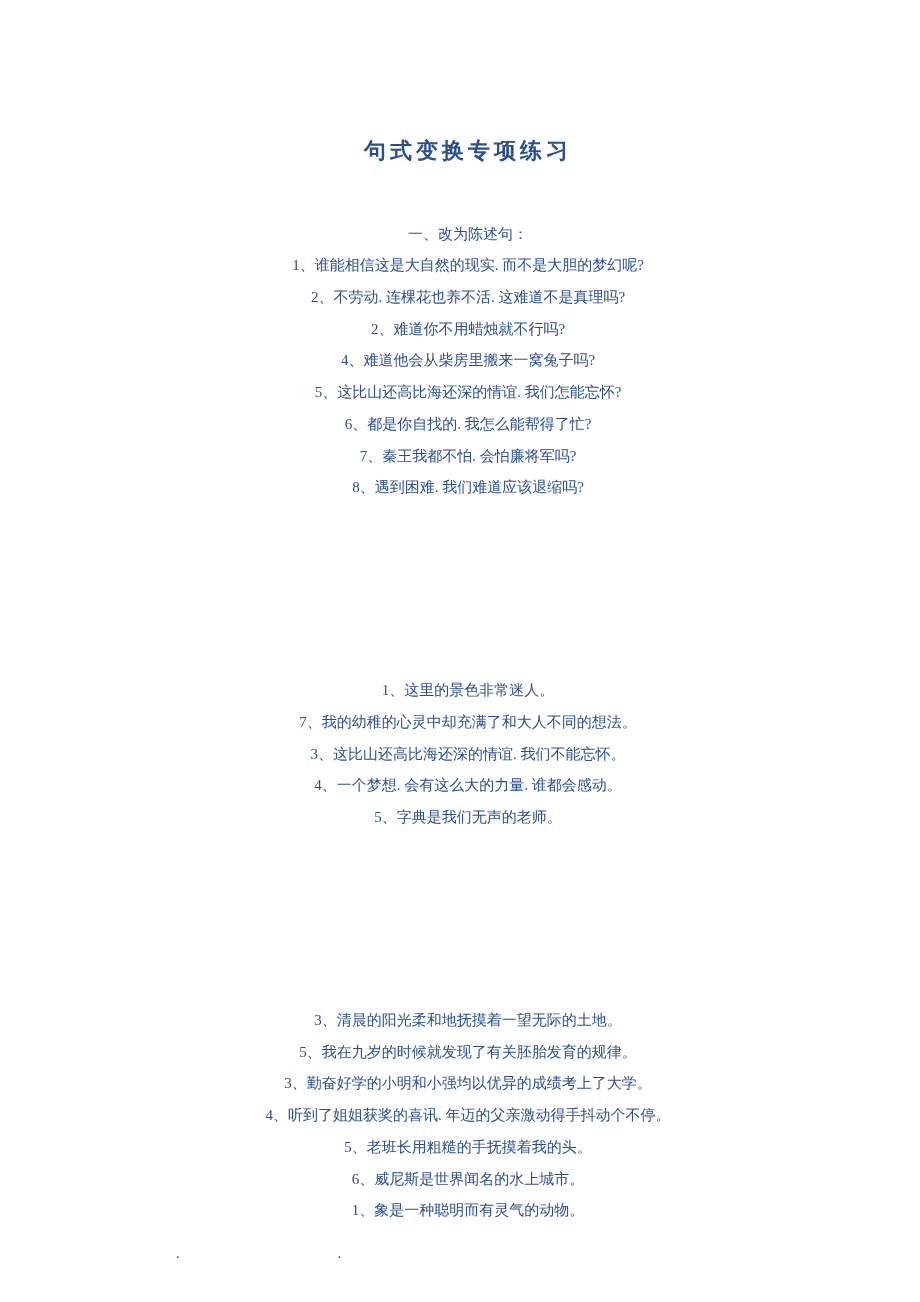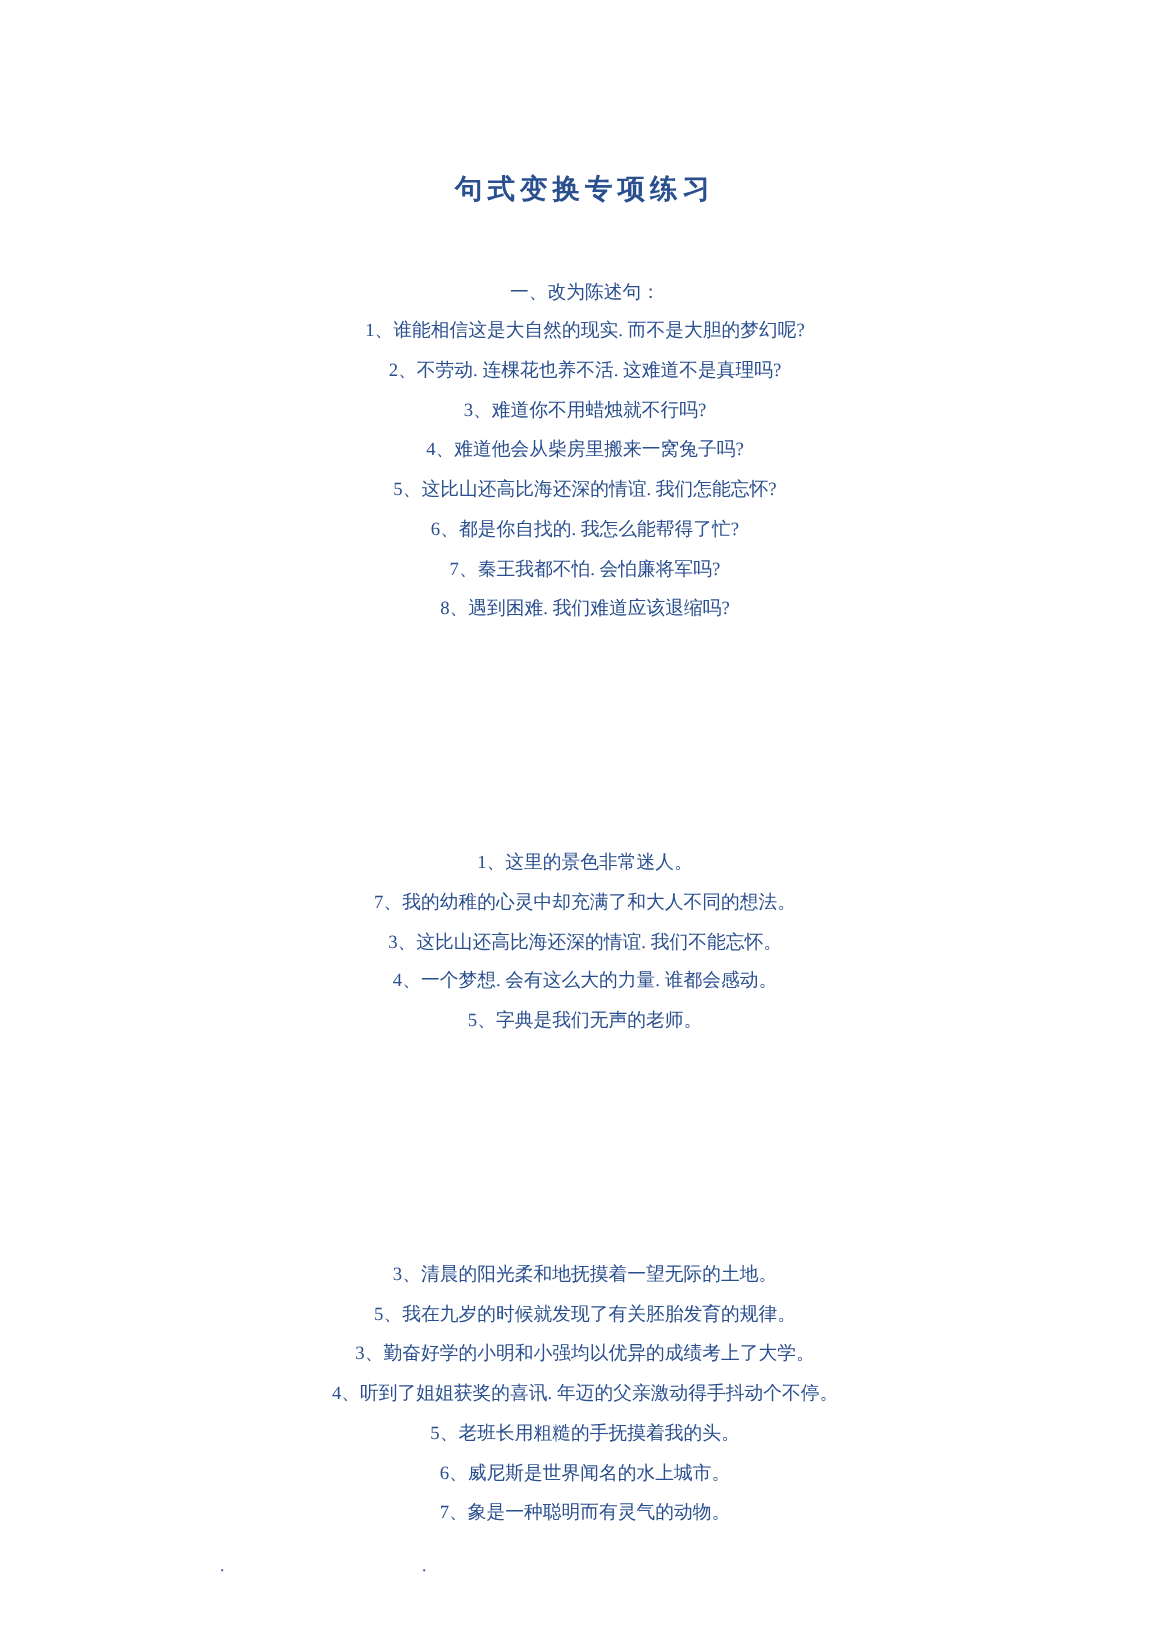--- a/index.html
+++ b/index.html
@@ -59,21 +59,21 @@
 </head>
 <body>
 
 <div class="page">
   <h1 class="title">句式变换专项练习</h1>
 
   <div class="section">
     <div class="section-heading">一、改为陈述句：</div>
     <div class="item">1、谁能相信这是大自然的现实. 而不是大胆的梦幻呢?</div>
     <div class="item">2、不劳动. 连棵花也养不活. 这难道不是真理吗?</div>
-    <div class="item">3、难道你不用蜡烛就不行吗?</div>
+    <div class="item">2、难道你不用蜡烛就不行吗?</div>
     <div class="item">4、难道他会从柴房里搬来一窝兔子吗?</div>
     <div class="item">5、这比山还高比海还深的情谊. 我们怎能忘怀?</div>
     <div class="item">6、都是你自找的. 我怎么能帮得了忙?</div>
     <div class="item">7、秦王我都不怕. 会怕廉将军吗?</div>
     <div class="item">8、遇到困难. 我们难道应该退缩吗?</div>
   </div>
 
   <div class="section">
     <div class="item">1、这里的景色非常迷人。</div>
     <div class="item">7、我的幼稚的心灵中却充满了和大人不同的想法。</div>
@@ -82,20 +82,20 @@
     <div class="item">5、字典是我们无声的老师。</div>
   </div>
 
   <div class="section">
     <div class="item">3、清晨的阳光柔和地抚摸着一望无际的土地。</div>
     <div class="item">5、我在九岁的时候就发现了有关胚胎发育的规律。</div>
     <div class="item">3、勤奋好学的小明和小强均以优异的成绩考上了大学。</div>
     <div class="item">4、听到了姐姐获奖的喜讯. 年迈的父亲激动得手抖动个不停。</div>
     <div class="item">5、老班长用粗糙的手抚摸着我的头。</div>
     <div class="item">6、威尼斯是世界闻名的水上城市。</div>
-    <div class="item">7、象是一种聪明而有灵气的动物。</div>
+    <div class="item">1、象是一种聪明而有灵气的动物。</div>
   </div>
 </div>
 
 <div class="footer-dots">
   <span>.</span>
   <span>.</span>
 </div>
 
 </body></html>

